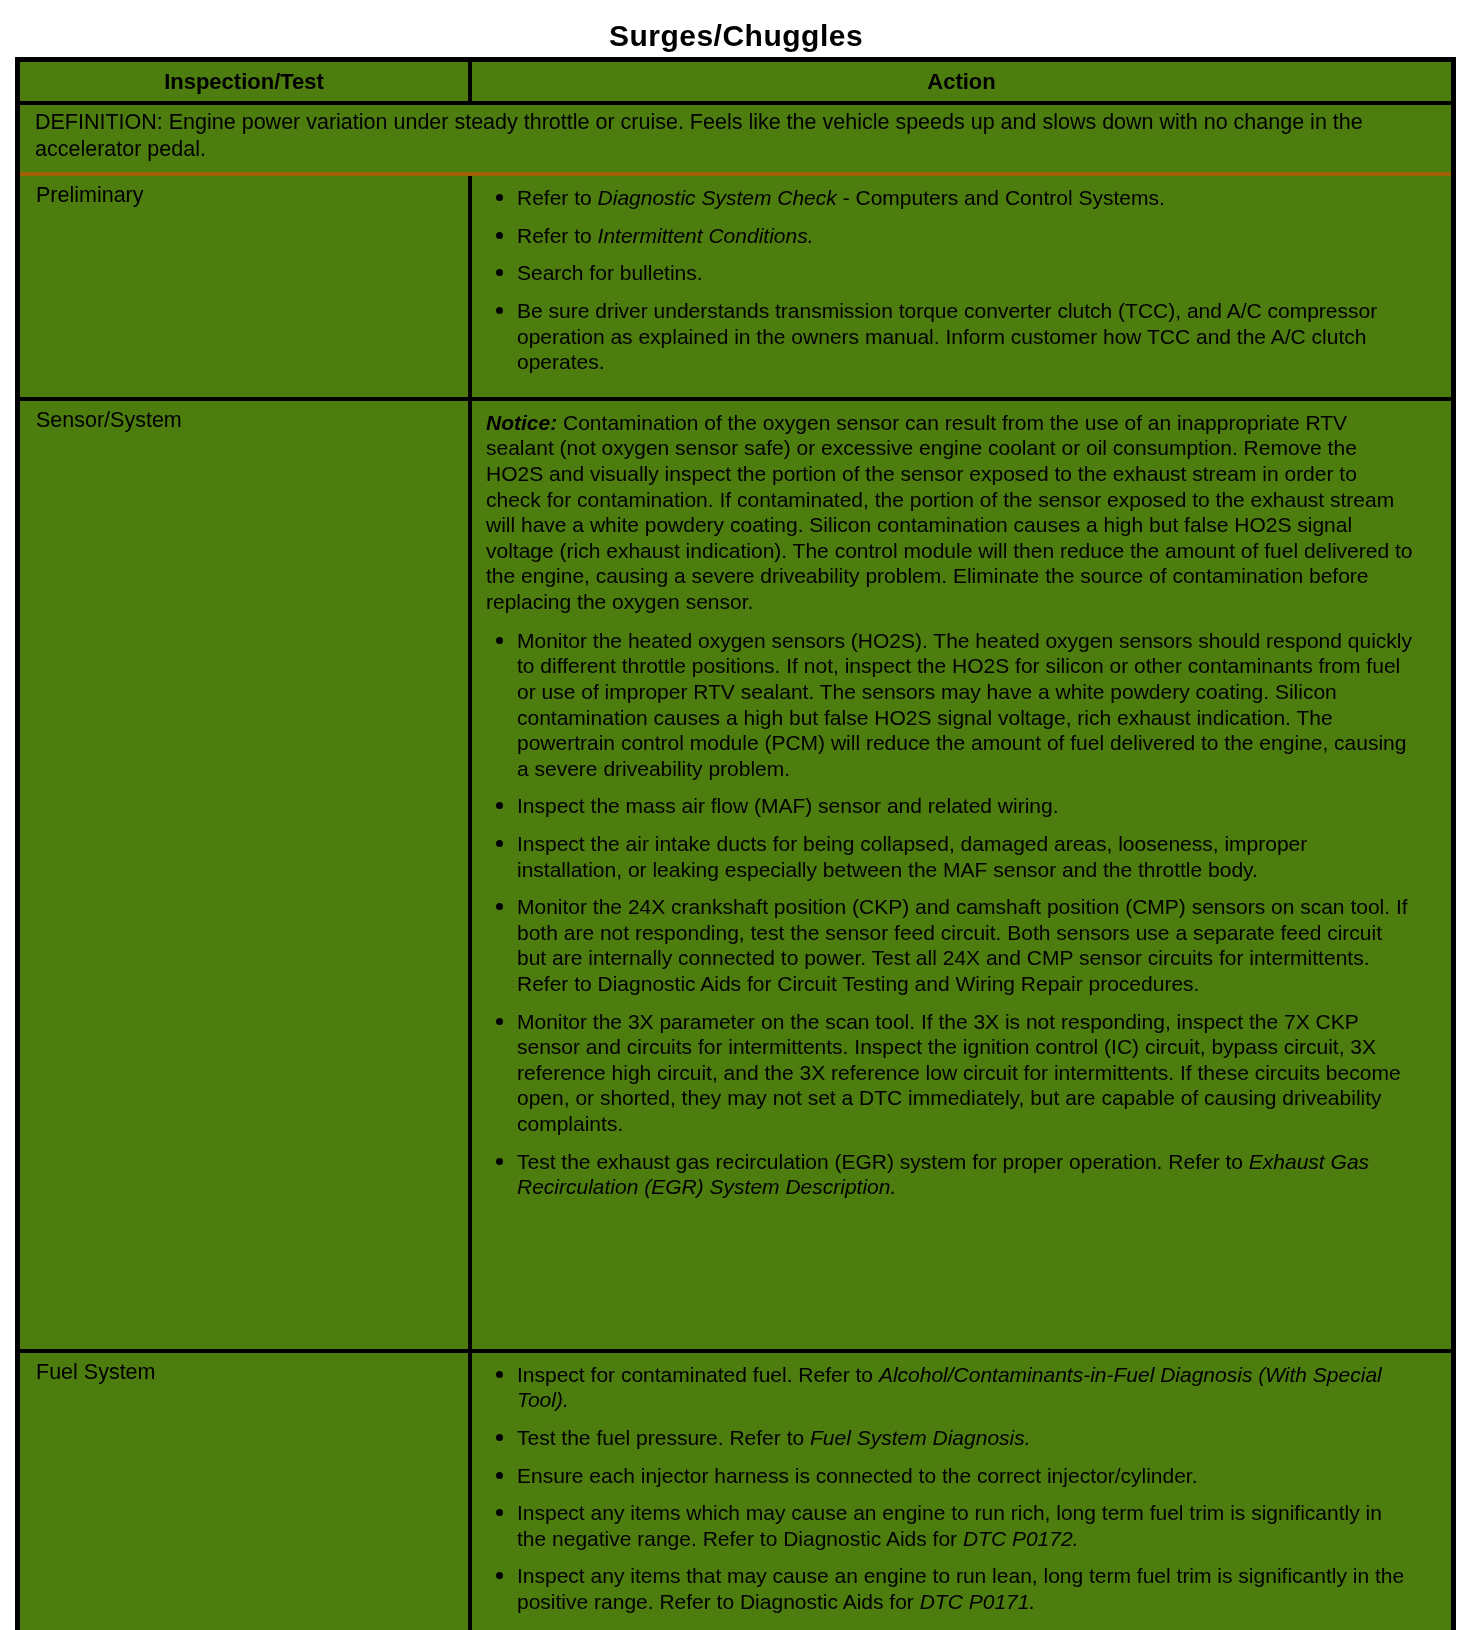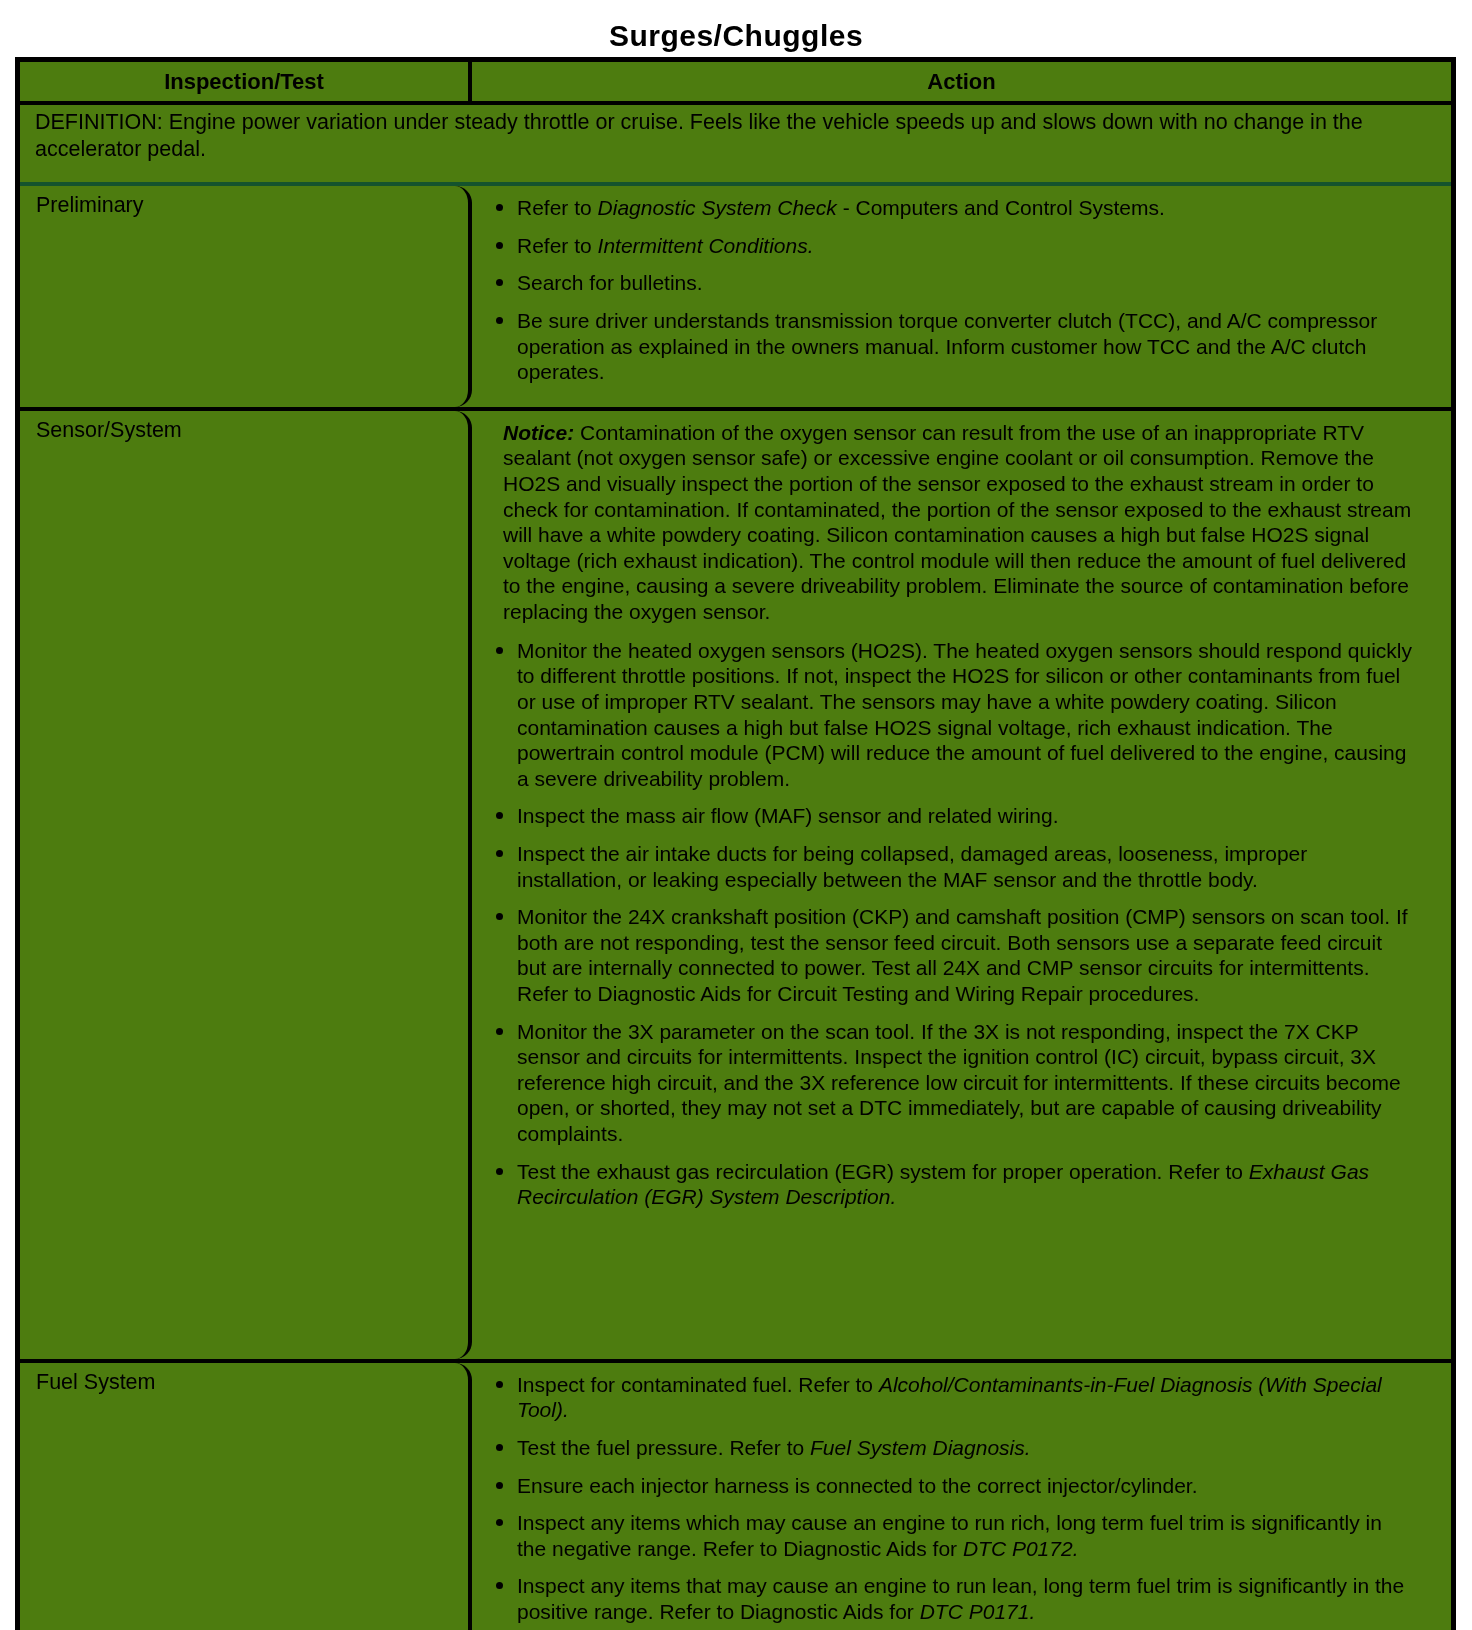--- a/index.html
+++ b/index.html
@@ -18,40 +18,39 @@
     background:#4d7c0f;
   }
   .hdr-row{display:flex;border-bottom:4px solid #000;}
   .hdr-cell{
     font-weight:bold;font-size:22px;text-align:center;
     padding:7px 4px 6px 4px;box-sizing:border-box;
   }
   .hdr-left{width:452px;flex-shrink:0;border-right:4px solid #000;}
   .hdr-right{flex:1;}
   .def-row{
-    border-bottom:4px solid #14532d;
+    border-bottom:4px solid #a16207;
     font-size:21.5px;line-height:1.26;
-    padding:4px 40px 19px 15px;
+    padding:4px 40px 9px 15px;
   }
   .trow{display:flex;border-bottom:4px solid #000;}
   .trow:last-child{border-bottom:none;}
   .left-cell{
     width:452px;flex-shrink:0;border-right:4px solid #000;
     box-sizing:border-box;padding:7px 10px 8px 16px;
     font-size:21.5px;
-    border-radius:17px;
   }
   .right-cell{
     flex:1;box-sizing:border-box;
     padding:9px 38px 22px 14px;
     font-size:21px;line-height:1.22;
   }
   .trow-1 .right-cell{min-height:948px;}
   .trow-2 .right-cell{min-height:296px;}
-  .notice{margin:0 0 13px 17px;}
+  .notice{margin:0 0 13px 0;}
   .it{font-style:italic;}
   .bd{font-weight:bold;}
   .blist{list-style:none;margin:0;padding:0;}
   .blist li{position:relative;padding-left:31px;margin:0 0 12px 0;}
   .blist li:last-child{margin-bottom:0;}
   .blist li::before{
     content:"";position:absolute;left:10px;top:9px;
     width:7px;height:7px;border-radius:50%;background:#000;
   }
 </style>

